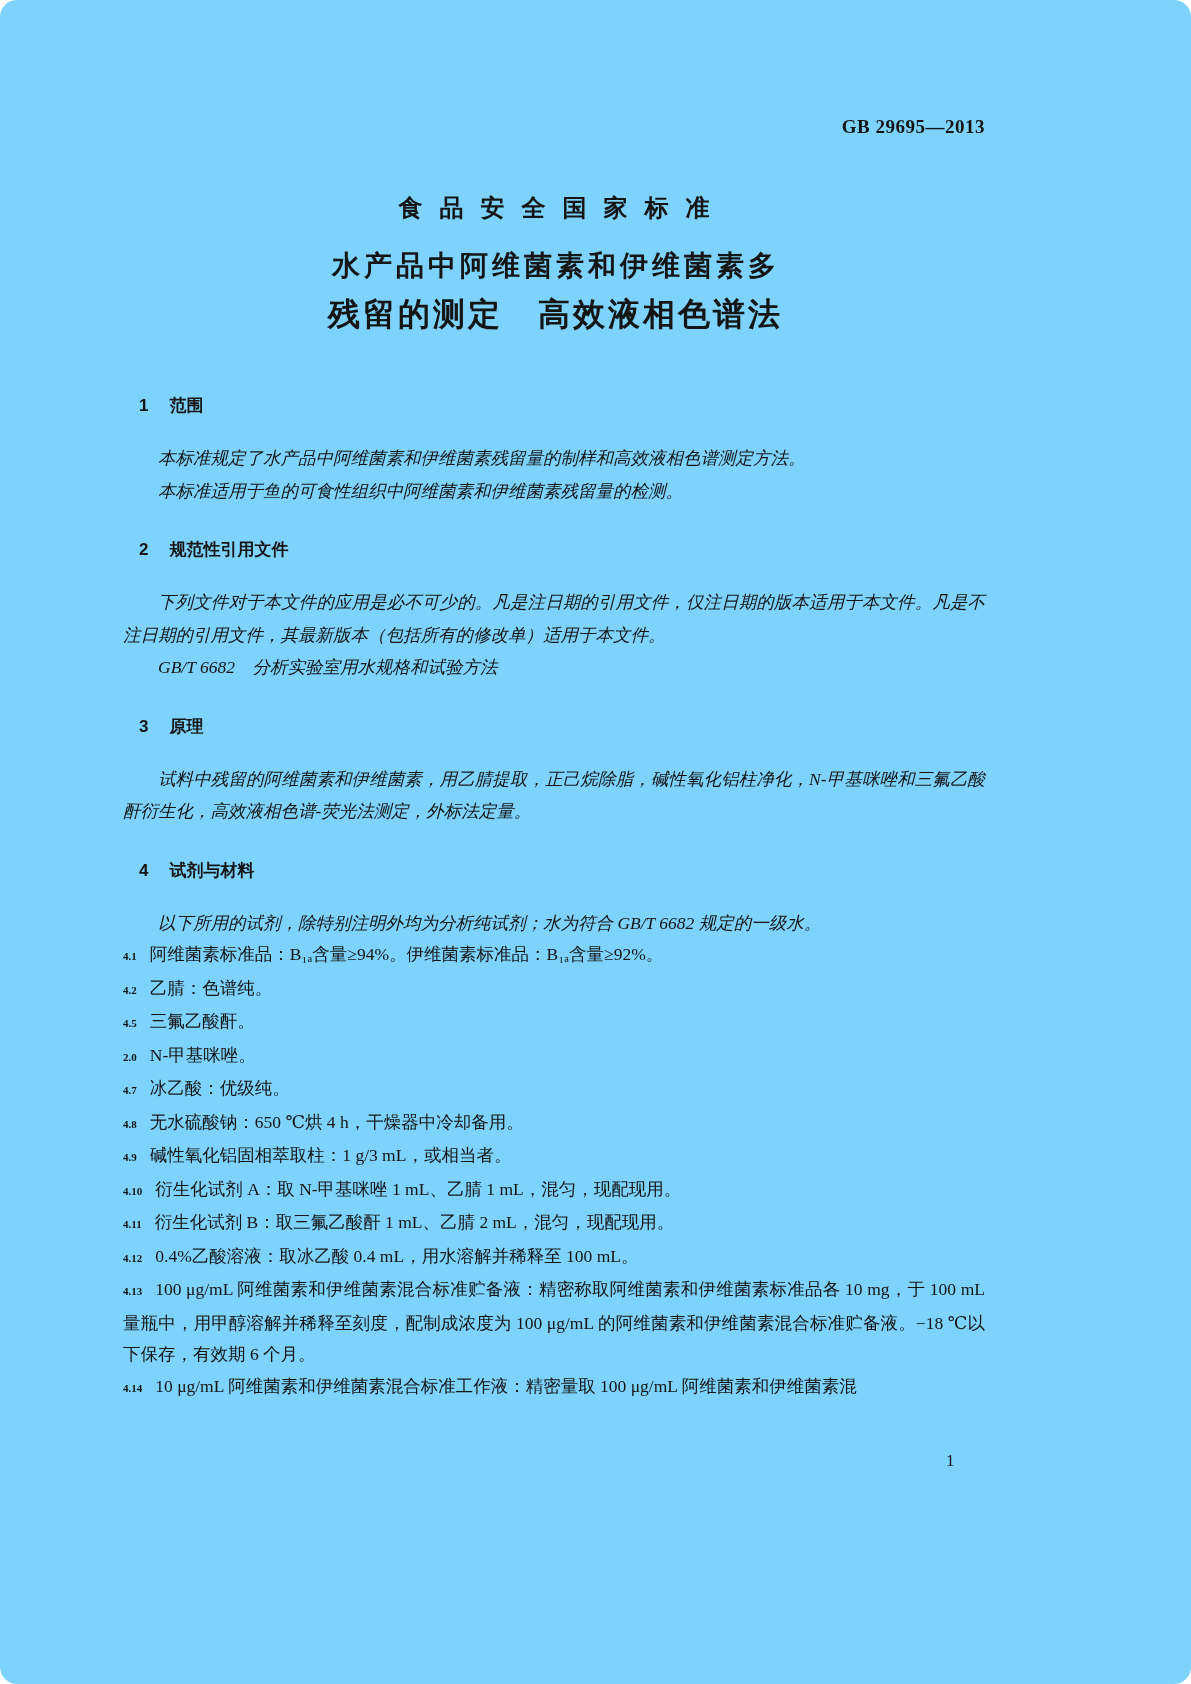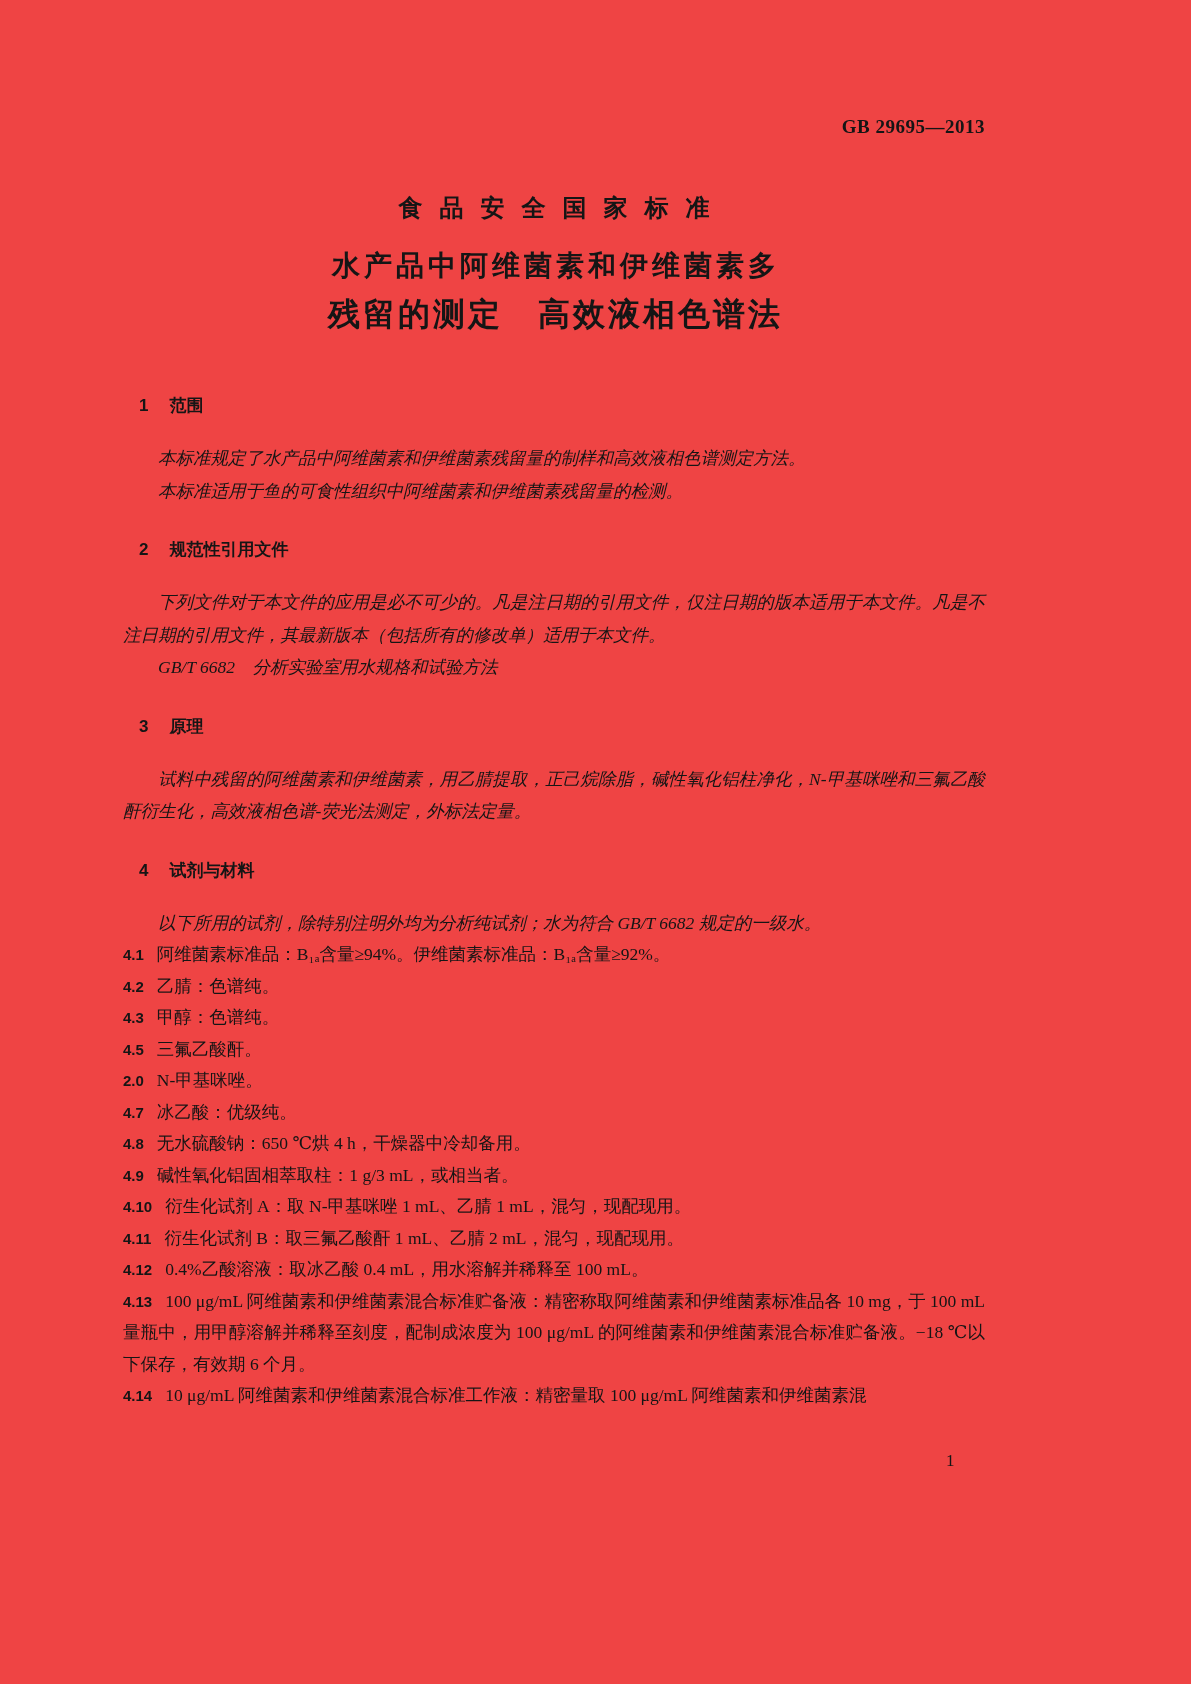--- a/index.html
+++ b/index.html
@@ -2,21 +2,21 @@
 <html><head>
 <meta charset="utf-8">
 <style>
   * { margin: 0; padding: 0; box-sizing: border-box; }
   html, body { background: #ffffff; }
   body {
     width: 1191px; height: 1684px; position: relative;
     font-family: "Liberation Serif", "DejaVu Serif", serif;
     color: #151515;
   }
-  .page { position: absolute; inset: 0; background: #ef4444; overflow: hidden; }
+  .page { position: absolute; inset: 0; background: #7dd3fc; overflow: hidden; border-radius: 17px; }
   .content { position: absolute; left: 123px; top: 0; width: 862px; }
 
   .doc-number {
     padding-top: 116px; text-align: right;
     font-weight: bold; font-size: 19px; letter-spacing: 0.5px;
   }
 
   .title-block { text-align: center; }
   .title-line1 {
     margin-top: 55px;
@@ -47,22 +47,22 @@
 
   .para {
     font-size: 17.5px; line-height: 32.5px;
     text-align: justify; text-indent: 2em; font-style: italic;
   }
   .item {
     font-size: 17.5px; line-height: 31.5px;
     text-align: justify;
   }
   .item-num {
-    font-family: Liberation Sans, sans-serif;
-    font-weight: bold; font-size: 15px;
+    font-family: Liberation Serif, serif;
+    font-weight: bold; font-size: 11px;
     display: inline; margin-right: 13px;
   }
   .page-number {
     position: absolute; left: 946px; top: 1450px;
     font-size: 17px; line-height: 22px;
   }
 </style>
 </head>
 <body>
 
@@ -93,21 +93,20 @@
       <h2 class="sec-heading"><span class="sec-num">3</span><span>原理</span></h2>
       <p class="para">试料中残留的阿维菌素和伊维菌素，用乙腈提取，正己烷除脂，碱性氧化铝柱净化，N-甲基咪唑和三氟乙酸酐衍生化，高效液相色谱-荧光法测定，外标法定量。</p>
     </section>
 
     <section>
       <h2 class="sec-heading"><span class="sec-num">4</span><span>试剂与材料</span></h2>
       <p class="para">以下所用的试剂，除特别注明外均为分析纯试剂；水为符合 GB/T 6682 规定的一级水。</p>
 
       <p class="item"><span class="item-num">4.1</span><span class="item-text">阿维菌素标准品：B₁ₐ含量≥94%。伊维菌素标准品：B₁ₐ含量≥92%。</span></p>
       <p class="item"><span class="item-num">4.2</span><span class="item-text">乙腈：色谱纯。</span></p>
-      <p class="item"><span class="item-num">4.3</span><span class="item-text">甲醇：色谱纯。</span></p>
       <p class="item"><span class="item-num">4.5</span><span class="item-text">三氟乙酸酐。</span></p>
       <p class="item"><span class="item-num">2.0</span><span class="item-text">N-甲基咪唑。</span></p>
       <p class="item"><span class="item-num">4.7</span><span class="item-text">冰乙酸：优级纯。</span></p>
       <p class="item"><span class="item-num">4.8</span><span class="item-text">无水硫酸钠：650 ℃烘 4 h，干燥器中冷却备用。</span></p>
       <p class="item"><span class="item-num">4.9</span><span class="item-text">碱性氧化铝固相萃取柱：1 g/3 mL，或相当者。</span></p>
       <p class="item"><span class="item-num">4.10</span><span class="item-text">衍生化试剂 A：取 N-甲基咪唑 1 mL、乙腈 1 mL，混匀，现配现用。</span></p>
       <p class="item"><span class="item-num">4.11</span><span class="item-text">衍生化试剂 B：取三氟乙酸酐 1 mL、乙腈 2 mL，混匀，现配现用。</span></p>
       <p class="item"><span class="item-num">4.12</span><span class="item-text">0.4%乙酸溶液：取冰乙酸 0.4 mL，用水溶解并稀释至 100 mL。</span></p>
       <p class="item"><span class="item-num">4.13</span><span class="item-text">100 μg/mL 阿维菌素和伊维菌素混合标准贮备液：精密称取阿维菌素和伊维菌素标准品各 10 mg，于 100 mL 量瓶中，用甲醇溶解并稀释至刻度，配制成浓度为 100 μg/mL 的阿维菌素和伊维菌素混合标准贮备液。−18 ℃以下保存，有效期 6 个月。</span></p>
       <p class="item"><span class="item-num">4.14</span><span class="item-text">10 μg/mL 阿维菌素和伊维菌素混合标准工作液：精密量取 100 μg/mL 阿维菌素和伊维菌素混</span></p>

